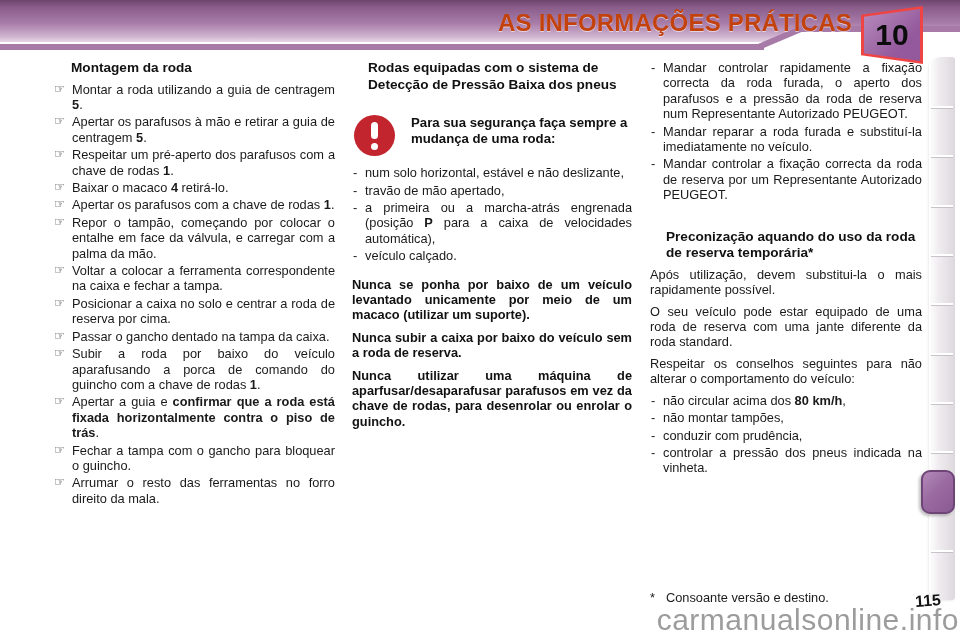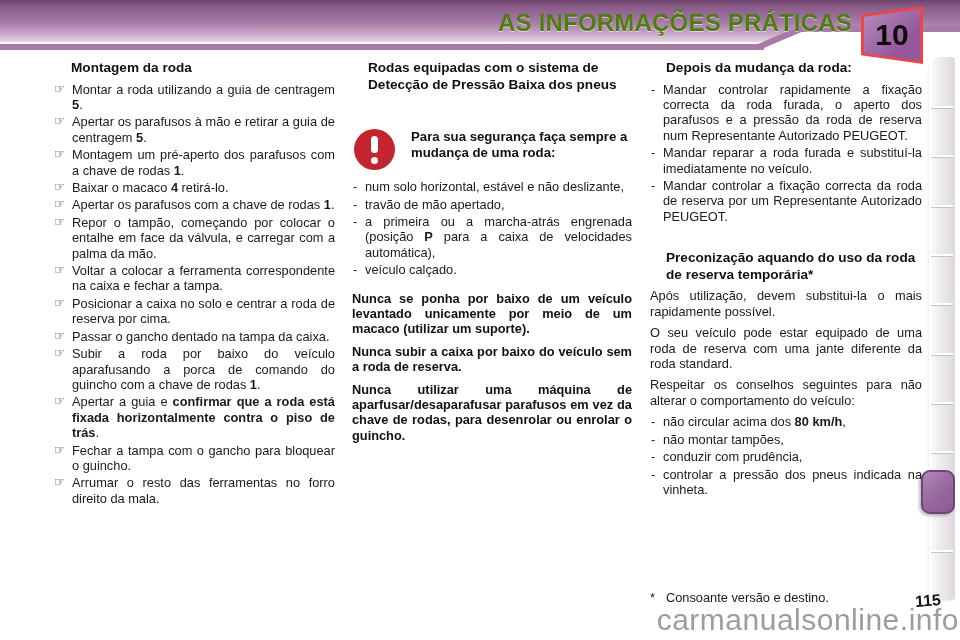--- a/index.html
+++ b/index.html
@@ -4,21 +4,21 @@
 <style>
   html,body{margin:0;padding:0;}
   body{width:960px;height:640px;font-family:"Liberation Sans",sans-serif;background:#fff;}
   .page{position:relative;width:960px;height:640px;overflow:hidden;background:#fff;}
 
   
   .header-band{position:absolute;left:0;top:0;width:960px;height:42px;
     background:linear-gradient(180deg,#6e456e 0%,#8a5d8a 18%,#a87ca8 55%,#cdb0cd 85%,#e6d6e6 100%);
     clip-path:polygon(0 0,100% 0,100% 62%,83.5% 62%,80% 100%,0 100%);}
   .header-title{position:absolute;left:0;top:9px;width:852px;text-align:right;
-    font-size:24px;font-weight:bold;color:#4d7c0f;letter-spacing:.2px;
+    font-size:24px;font-weight:bold;color:#c2410c;letter-spacing:.2px;
     text-shadow:0 1px 0 rgba(255,255,255,.55);z-index:3;}
   .rule{position:absolute;background:#a87aa8;height:6px;z-index:2;}
   .rule-a{left:0;top:44px;width:764px;}
   .rule-b{left:757px;top:34px;width:50px;transform:rotate(-23deg);}
   .rule-c{left:799px;top:26px;width:66px;}
   .rule-d{left:920px;top:26px;width:40px;}
   .badge{position:absolute;left:861px;top:6px;width:62px;height:58px;z-index:4;
     background:#ef4444;clip-path:polygon(0 15%,100% 0,100% 100%,0 85%);}
   .badge-in{position:absolute;left:3px;top:3px;right:3px;bottom:3px;
     background:linear-gradient(135deg,#b78cbc 0%,#94599c 70%);
@@ -44,21 +44,21 @@
   .col-right{left:650px;width:272px;}
   .col-heading{font-weight:bold;font-size:13.6px;line-height:16.6px;margin:0 0 5px 0;color:#111;padding-left:16px;}
   .para{text-align:justify;margin:0 0 6px 0;}
   .step{position:relative;padding-left:17px;margin-bottom:2px;text-align:justify;}
   .step .ptr{position:absolute;left:-1px;top:0;font-size:12.5px;color:#222;}
   .dash-item{position:relative;padding-left:13px;margin-bottom:2px;text-align:justify;}
   .dash-item .dash{position:absolute;left:1px;top:0;}
   .bold-para{font-weight:bold;text-align:justify;margin:0 0 7px 0;color:#111;}
 
   
-  .warning{margin-top:34px;}
+  .warning{margin-top:20px;}
   .warning-head{display:flex;margin-bottom:9px;}
   .warn-icon{flex:none;width:41px;height:41px;border-radius:50%;background:#c2252e;
     position:relative;margin:2px 16px 0 2px;}
   .excl-bar{position:absolute;left:17px;top:7px;width:7px;height:17px;border-radius:3.5px;background:#fff;}
   .excl-dot{position:absolute;left:17px;bottom:6px;width:7px;height:7px;border-radius:50%;background:#fff;}
   .warning-lead{font-weight:bold;font-size:13.2px;line-height:16px;color:#111;padding-top:2px;}
   .warning-list{margin-top:8px;}
   .mid-bold-block{margin-top:13px;}
 
   .right-sec2{margin-top:26px;}
@@ -97,21 +97,21 @@
     <div class="tick" style="top:345px"></div>
     <div class="tick" style="top:394px"></div>
     <div class="tick" style="top:493px"></div>
     <div class="chapter-tab"></div>
   </div>
 
   <div class="col col-left">
     <div class="col-heading">Montagem da roda</div>
     <div class="step"><span class="ptr">☞</span><span><span>Montar a roda utilizando a guia de centragem </span><b>5</b><span>.</span></span></div>
     <div class="step"><span class="ptr">☞</span><span><span>Apertar os parafusos à mão e retirar a guia de centragem </span><b>5</b><span>.</span></span></div>
-    <div class="step"><span class="ptr">☞</span><span><span>Montagem um pré-aperto dos parafusos com a chave de rodas </span><b>1</b><span>.</span></span></div>
+    <div class="step"><span class="ptr">☞</span><span><span>Respeitar um pré-aperto dos parafusos com a chave de rodas </span><b>1</b><span>.</span></span></div>
     <div class="step"><span class="ptr">☞</span><span><span>Baixar o macaco </span><b>4</b><span> retirá-lo.</span></span></div>
     <div class="step"><span class="ptr">☞</span><span><span>Apertar os parafusos com a chave de rodas </span><b>1</b><span>.</span></span></div>
     <div class="step"><span class="ptr">☞</span><span><span>Repor o tampão, começando por colocar o entalhe em face da válvula, e carregar com a palma da mão.</span></span></div>
     <div class="step"><span class="ptr">☞</span><span><span>Voltar a colocar a ferramenta correspondente na caixa e fechar a tampa.</span></span></div>
     <div class="step"><span class="ptr">☞</span><span><span>Posicionar a caixa no solo e centrar a roda de reserva por cima.</span></span></div>
     <div class="step"><span class="ptr">☞</span><span><span>Passar o gancho dentado na tampa da caixa.</span></span></div>
     <div class="step"><span class="ptr">☞</span><span><span>Subir a roda por baixo do veículo aparafusando a porca de comando do guincho com a chave de rodas </span><b>1</b><span>.</span></span></div>
     <div class="step"><span class="ptr">☞</span><span><span>Apertar a guia e </span><b>confirmar que a roda está fixada horizontalmente contra o piso de trás</b><span>.</span></span></div>
     <div class="step"><span class="ptr">☞</span><span><span>Fechar a tampa com o gancho para bloquear o guincho.</span></span></div>
     <div class="step"><span class="ptr">☞</span><span><span>Arrumar o resto das ferramentas no forro direito da mala.</span></span></div>
@@ -136,21 +136,20 @@
       </div>
       <div class="mid-bold-block">
         <div class="bold-para">Nunca se ponha por baixo de um veículo levantado unicamente por meio de um macaco (utilizar um suporte).</div>
         <div class="bold-para">Nunca subir a caixa por baixo do veículo sem a roda de reserva.</div>
         <div class="bold-para">Nunca utilizar uma máquina de aparfusar/desaparafusar parafusos em vez da chave de rodas, para desenrolar ou enrolar o guincho.</div>
       </div>
     </div>
   </div>
 
   <div class="col col-right">
-    <div class="col-heading">Depois da mudança da roda:</div>
     <div>
       <div class="dash-item"><span class="dash">-</span><span><span>Mandar controlar rapidamente a fixação correcta da roda furada, o aperto dos parafusos e a pressão da roda de reserva num Representante Autorizado PEUGEOT.</span></span></div>
       <div class="dash-item"><span class="dash">-</span><span><span>Mandar reparar a roda furada e substituí-la imediatamente no veículo.</span></span></div>
       <div class="dash-item"><span class="dash">-</span><span><span>Mandar controlar a fixação correcta da roda de reserva por um Representante Autorizado PEUGEOT.</span></span></div>
     </div>
 
     <div class="right-sec2">
       <div class="col-heading">Preconização aquando do uso da roda de reserva temporária*</div>
       <div class="para">Após utilização, devem substitui-la o mais rapidamente possível.</div>
       <div class="para">O seu veículo pode estar equipado de uma roda de reserva com uma jante diferente da roda standard.</div>

